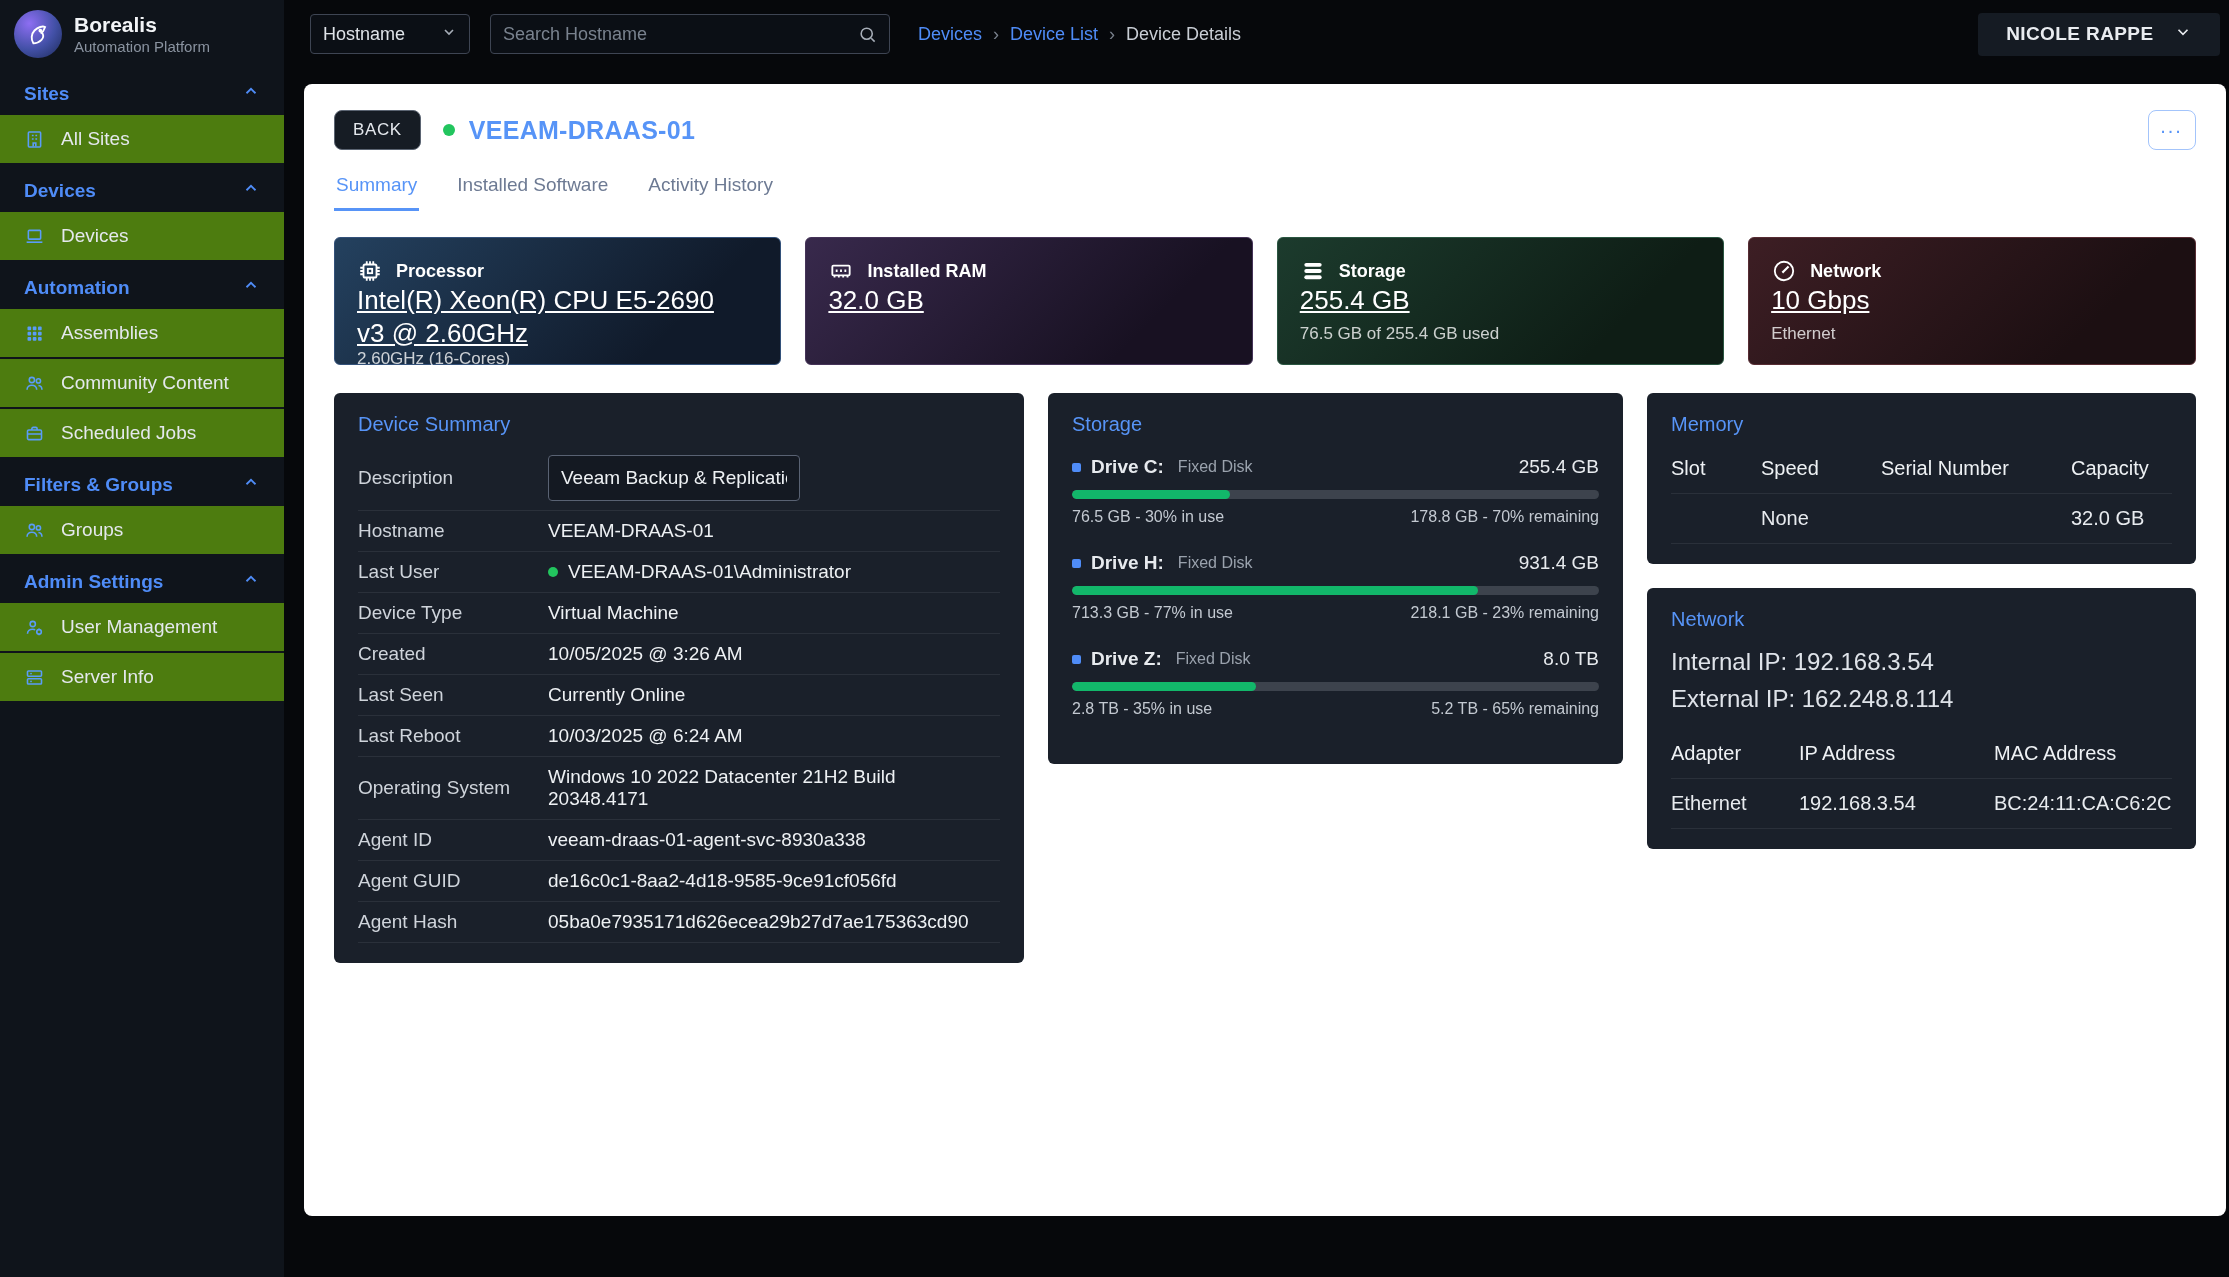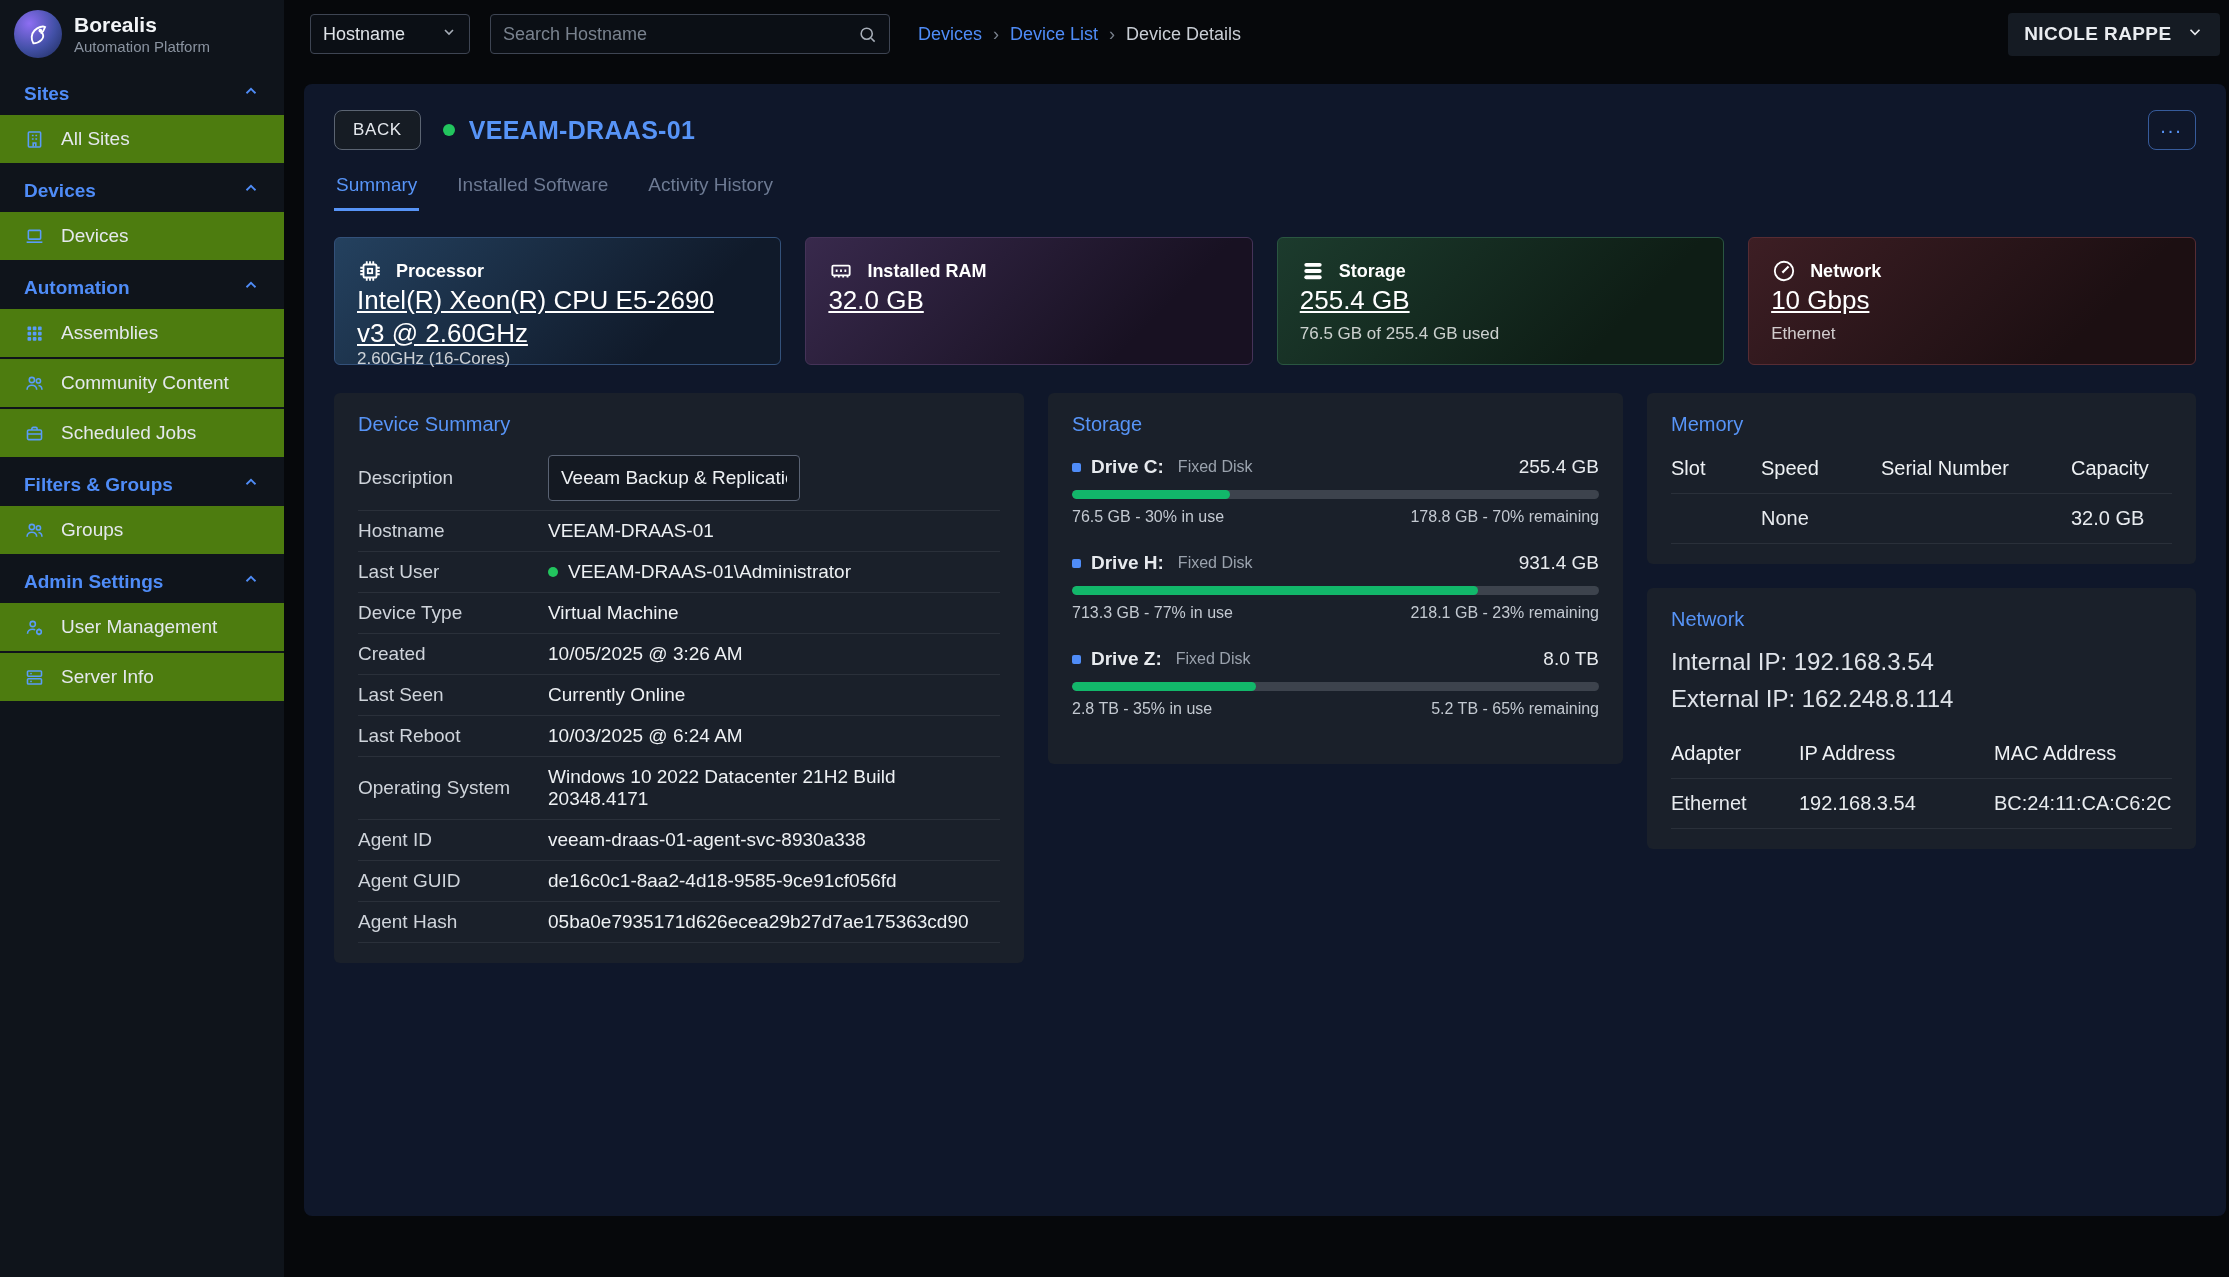--- a/index.html
+++ b/index.html
@@ -29,26 +29,26 @@
     display:flex; align-items:center; justify-content:space-between; padding:0 12px; font-size:18px; color:#dfe3e8; cursor:pointer; }
   .search-box { width:400px; height:40px; border:1px solid #3e4553; border-radius:4px; background:#0b0f15;
     display:flex; align-items:center; padding:16px 12px; }
   .search-box input { flex:1; background:transparent; border:none; outline:none; color:#dfe3e8; font-size:18px; }
   .search-box input::placeholder { color:#79828e; }
   .search-box .icon { color:#a7aeb8; display:flex; }
   .breadcrumb { display:flex; align-items:center; gap:11px; font-size:18px; margin-left:8px; }
   .crumb-link { color:#4f8cf7; cursor:pointer; }
   .crumb-sep { color:#78808c; }
   .crumb-current { color:#c9ced5; }
-  .user-chip { margin-left:auto; background:#151b23; border-radius:4px; padding:10px 16px;
-    display:flex; align-items:center; gap:14px; font-size:19px; font-weight:bold; letter-spacing:.4px; color:#e9ecf0; cursor:pointer; }
+  .user-chip { margin-left:auto; background:#151b23; border-radius:4px; padding:10px 28px;
+    display:flex; align-items:center; gap:20px; font-size:19px; font-weight:bold; letter-spacing:.4px; color:#e9ecf0; cursor:pointer; }
 
   
   .page { flex:1; padding:16px 20px 61px; }
-  .panel { background:#0f172a; border-radius:8px; height:100%; padding:26px 30px; overflow:hidden; }
+  .panel { background:#ffffff; border-radius:8px; height:100%; padding:26px 30px; overflow:hidden; }
 
   .head-row { display:flex; align-items:center; gap:14px; }
   .back-btn { border:1px solid #5b6472; background:#161c24; color:#e4e8ed; font-size:17px; letter-spacing:.6px;
     padding:9px 18px; border-radius:8px; cursor:pointer; font-family:inherit; }
   .title-dot { width:12px; height:12px; border-radius:50%; background:#22c55e; margin-left:8px; flex-shrink:0; }
   .device-title { color:#5794f7; font-size:25px; font-weight:600; letter-spacing:.3px; }
   .more-btn { margin-left:auto; width:48px; height:40px; border:1px solid rgba(87,148,247,.55); border-radius:8px;
     background:transparent; color:#5794f7; font-size:20px; letter-spacing:2px; cursor:pointer;
     display:flex; align-items:center; justify-content:center; padding-bottom:8px; }
 

